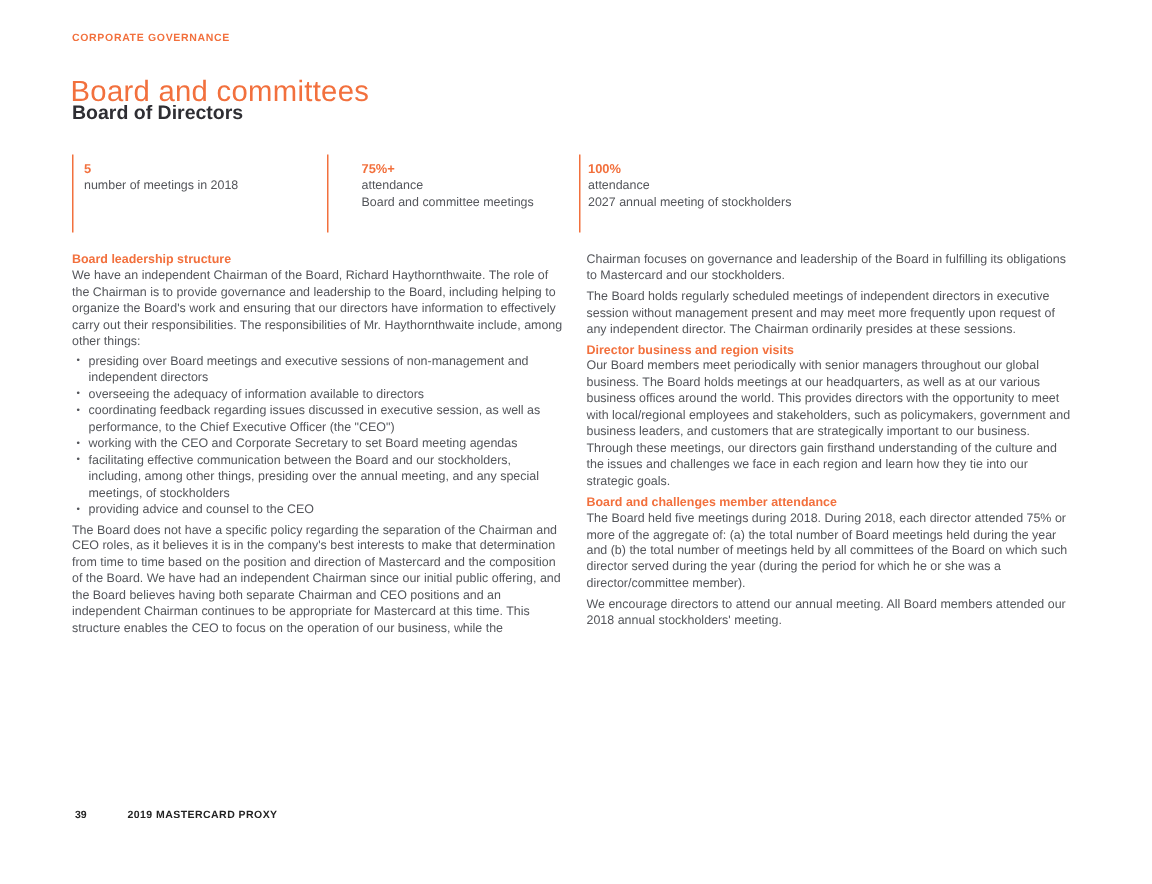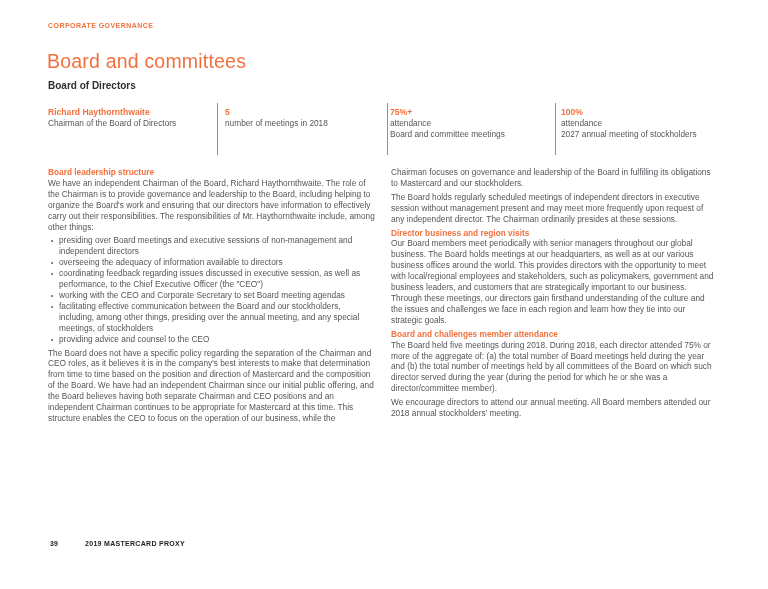--- a/index.html
+++ b/index.html
@@ -25,35 +25,35 @@
   .title {
     position: absolute;
     left: 47px; top: 50px;
     font-size: 19.5px;
     font-weight: 400;
     color: #f2703d;
     letter-spacing: 0.2px;
   }
   .subtitle {
     position: absolute;
-    left: 48px; top: 80px;
-    font-size: 10px;
+    left: 48px; top: 67px;
+    font-size: 13px;
     color: #2e2e33;
   }
 
   .stats {
     position: absolute;
     left: 48px; top: 103px;
     width: 670px; height: 52px;
     display: flex;
   }
   .stat { height: 100%; padding-top: 4px; }
   .stat.c1 { width: 169px; }
   .stat.c2 { width: 170px; border-left: 1.5px solid #f2703d; padding-left: 7px; }
-  .stat.c3 { width: 168px; border-left: 1.5px solid #f2703d; padding-left: 2px; }
+  .stat.c3 { width: 168px; border-left: 1.5px solid #f2703d; padding-left: 22px; }
   .stat.c4 { width: 163px; border-left: 1.5px solid #f2703d; padding-left: 5px; }
   .stat-value {
     font-size: 8.6px;
     font-weight: bold;
     color: #f2703d;
     line-height: 11px;
   }
   .stat-line {
     font-size: 8.3px;
     color: #54565b;
@@ -109,24 +109,20 @@
 </head>
 <body>
 
 <div class="page">
 
   <div class="eyebrow">CORPORATE GOVERNANCE</div>
   <h1 class="title">Board and committees</h1>
   <h2 class="subtitle">Board of Directors</h2>
 
   <div class="stats">
-    <div class="stat c1">
-      <div class="stat-value">Richard Haythornthwaite</div>
-      <div class="stat-line">Chairman of the Board of Directors</div>
-    </div>
     <div class="stat c2">
       <div class="stat-value">5</div>
       <div class="stat-line">number of meetings in 2018</div>
     </div>
     <div class="stat c3">
       <div class="stat-value">75%+</div>
       <div class="stat-line">attendance</div>
       <div class="stat-line">Board and committee meetings</div>
     </div>
     <div class="stat c4">

